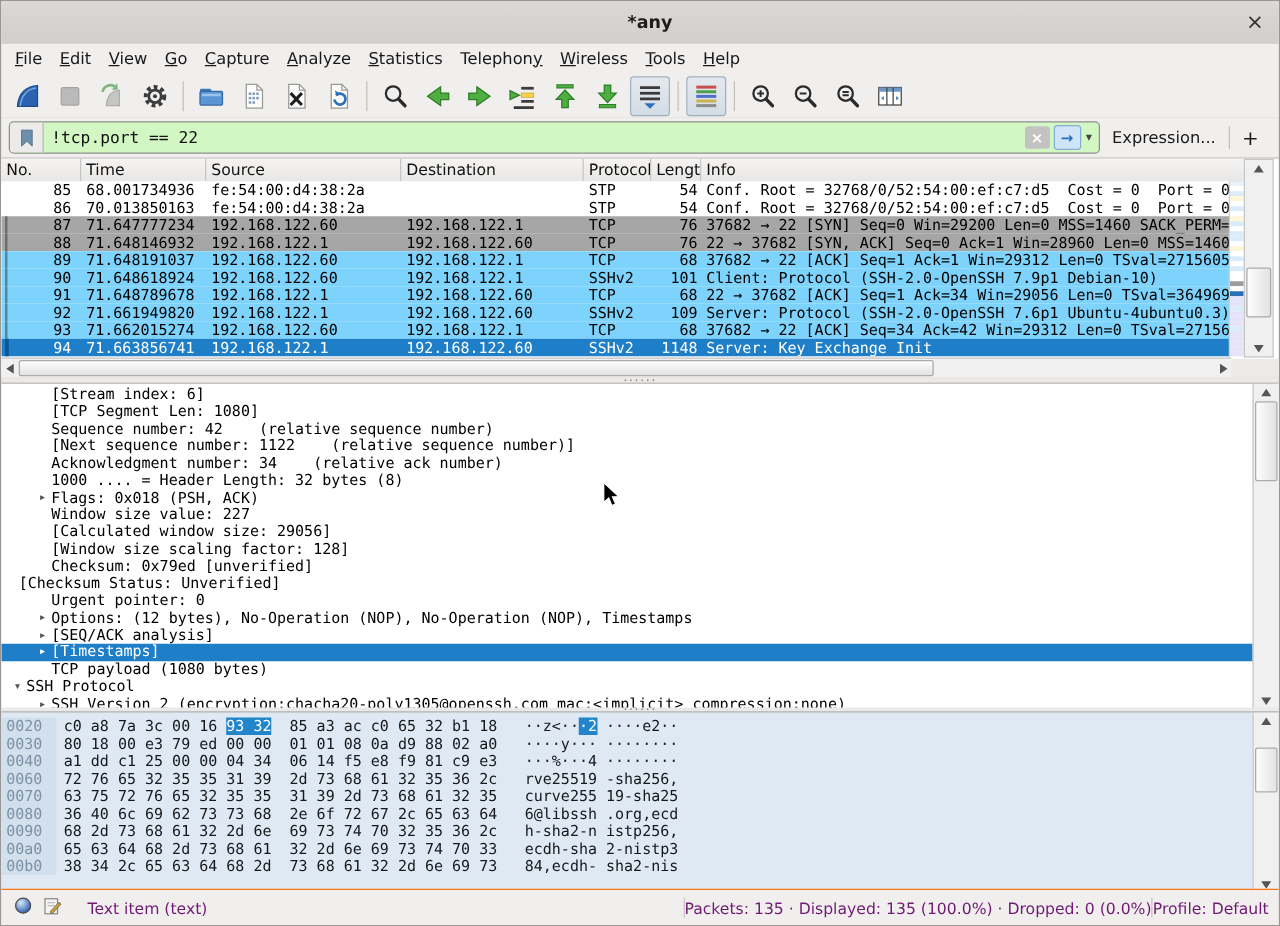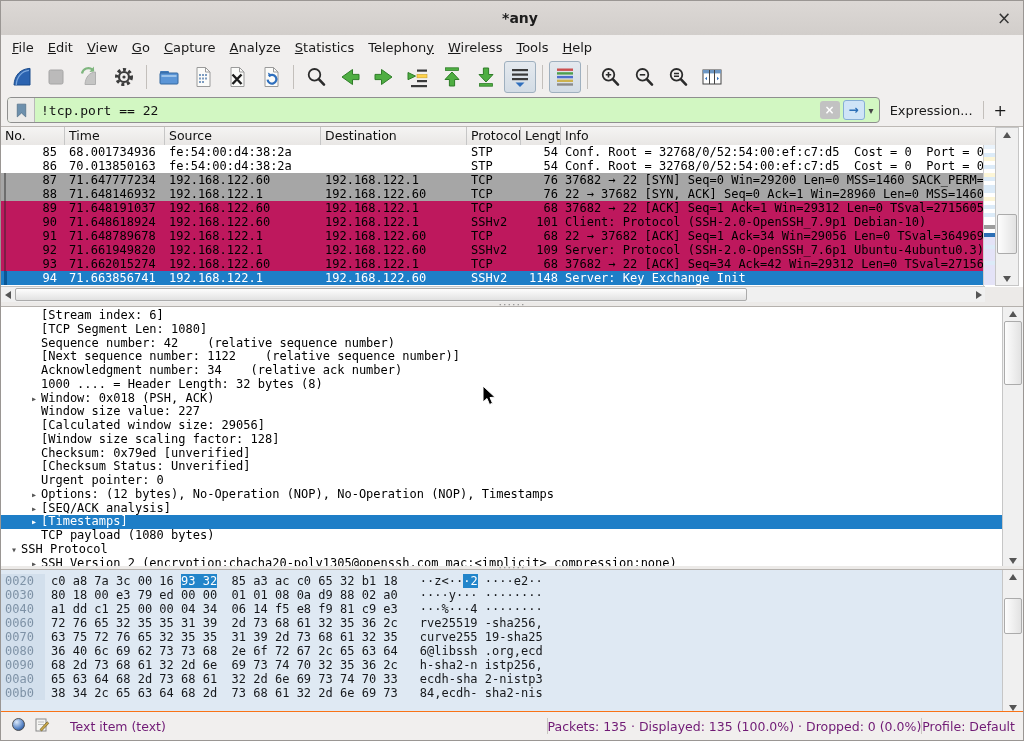--- a/index.html
+++ b/index.html
@@ -46,21 +46,21 @@
   .prow span{white-space:pre;overflow:hidden;box-sizing:border-box;display:block;}
   .c-no{width:64px;text-align:right;padding-right:8px;flex:none;}
   .c-time{width:100px;padding-left:4px;flex:none;}
   .c-src{width:156px;padding-left:4px;flex:none;}
   .c-dst{width:146px;padding-left:4px;flex:none;}
   .c-proto{width:54px;padding-left:4px;flex:none;}
   .c-len{width:40px;text-align:right;padding-right:3px;flex:none;}
   .c-info{flex:1;padding-left:4px;}
   .row-white{background:#ffffff;color:#000;}
   .row-gray{background:#a6a6a6;color:#000;}
-  .row-lavender{background:#be185d;color:#000;justify-content:space-between;}
+  .row-lavender{background:#7dd3fc;color:#000;justify-content:space-between;}
   .row-selected{background:#1e7ec7;color:#fff;}
   .prow.bracket:before{content:"";position:absolute;left:3px;top:0;bottom:0;width:1.5px;background:rgba(40,40,40,.45);}
   .prow.row-selected.bracket:before{background:#0b5795;width:2.5px;}
   
   #pl-minimap{position:absolute;right:28px;top:18px;width:11px;bottom:16px;border-left:1px solid #cfcfcf;}
   #pl-minimap div{width:100%;}
   .vscroll{position:absolute;background:#f0f0f0;border-left:1px solid #c6c6c6;}
   #pl-vscroll{right:4px;top:0;width:22px;bottom:16px;border:1px solid #c6c6c6;}
   .sb-up,.sb-down{position:absolute;left:0;right:0;height:13px;display:flex;align-items:center;justify-content:center;}
   .sb-up{top:0;} .sb-down{bottom:0;}
@@ -469,26 +469,26 @@
     </div>
 
   <div id="details">
     <div id="details-lines">
         <div class="dline" style="padding-left: 26px;"><span class="exp"> </span><span>[Stream index: 6]</span></div>
         <div class="dline" style="padding-left: 26px;"><span class="exp"> </span><span>[TCP Segment Len: 1080]</span></div>
         <div class="dline" style="padding-left: 26px;"><span class="exp"> </span><span>Sequence number: 42    (relative sequence number)</span></div>
         <div class="dline" style="padding-left: 26px;"><span class="exp"> </span><span>[Next sequence number: 1122    (relative sequence number)]</span></div>
         <div class="dline" style="padding-left: 26px;"><span class="exp"> </span><span>Acknowledgment number: 34    (relative ack number)</span></div>
         <div class="dline" style="padding-left: 26px;"><span class="exp"> </span><span>1000 .... = Header Length: 32 bytes (8)</span></div>
-        <div class="dline" style="padding-left: 26px;"><span class="exp">▸</span><span>Window: 0x018 (PSH, ACK)</span></div>
+        <div class="dline" style="padding-left: 26px;"><span class="exp">▸</span><span>Flags: 0x018 (PSH, ACK)</span></div>
         <div class="dline" style="padding-left: 26px;"><span class="exp"> </span><span>Window size value: 227</span></div>
         <div class="dline" style="padding-left: 26px;"><span class="exp"> </span><span>[Calculated window size: 29056]</span></div>
         <div class="dline" style="padding-left: 26px;"><span class="exp"> </span><span>[Window size scaling factor: 128]</span></div>
         <div class="dline" style="padding-left: 26px;"><span class="exp"> </span><span>Checksum: 0x79ed [unverified]</span></div>
-        <div class="dline" style="padding-left: 26px; text-align: right;"><span class="exp"> </span><span>[Checksum Status: Unverified]</span></div>
+        <div class="dline" style=" text-align: right;"><span class="exp"> </span><span>[Checksum Status: Unverified]</span></div>
         <div class="dline" style="padding-left: 26px;"><span class="exp"> </span><span>Urgent pointer: 0</span></div>
         <div class="dline" style="padding-left: 26px;"><span class="exp">▸</span><span>Options: (12 bytes), No-Operation (NOP), No-Operation (NOP), Timestamps</span></div>
         <div class="dline" style="padding-left: 26px;"><span class="exp">▸</span><span>[SEQ/ACK analysis]</span></div>
         <div class="dline selected" style="padding-left: 26px;"><span class="exp">▸</span><span>[Timestamps]</span></div>
         <div class="dline" style="padding-left: 26px;"><span class="exp"> </span><span>TCP payload (1080 bytes)</span></div>
         <div class="dline" style="padding-left: 6px;"><span class="exp">▾</span><span>SSH Protocol</span></div>
         <div class="dline" style="padding-left: 26px;"><span class="exp">▸</span><span>SSH Version 2 (encryption:chacha20-poly1305@openssh.com mac:&lt;implicit&gt; compression:none)</span></div>
       </div>
     <div class="vscroll" id="details-vscroll">
       <div class="sb-up">

